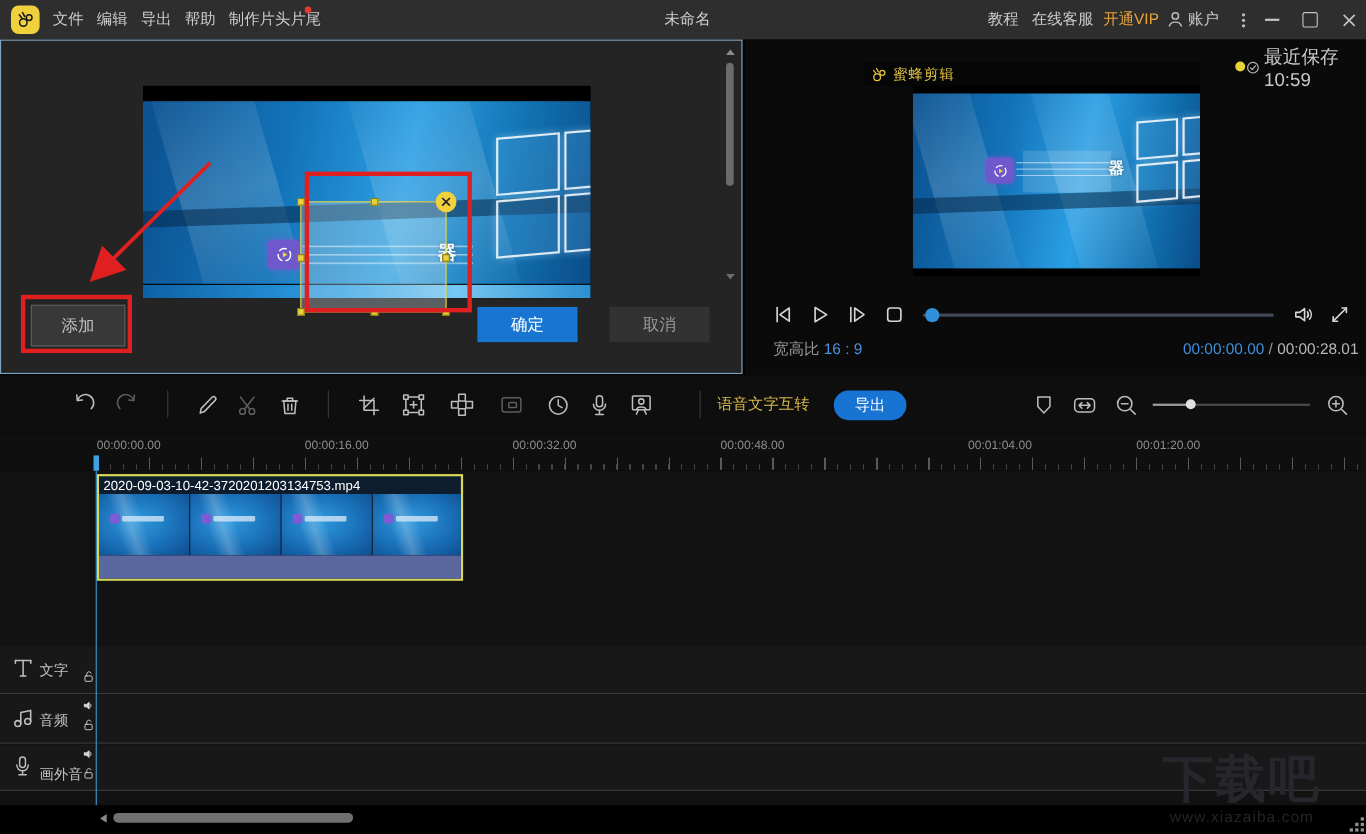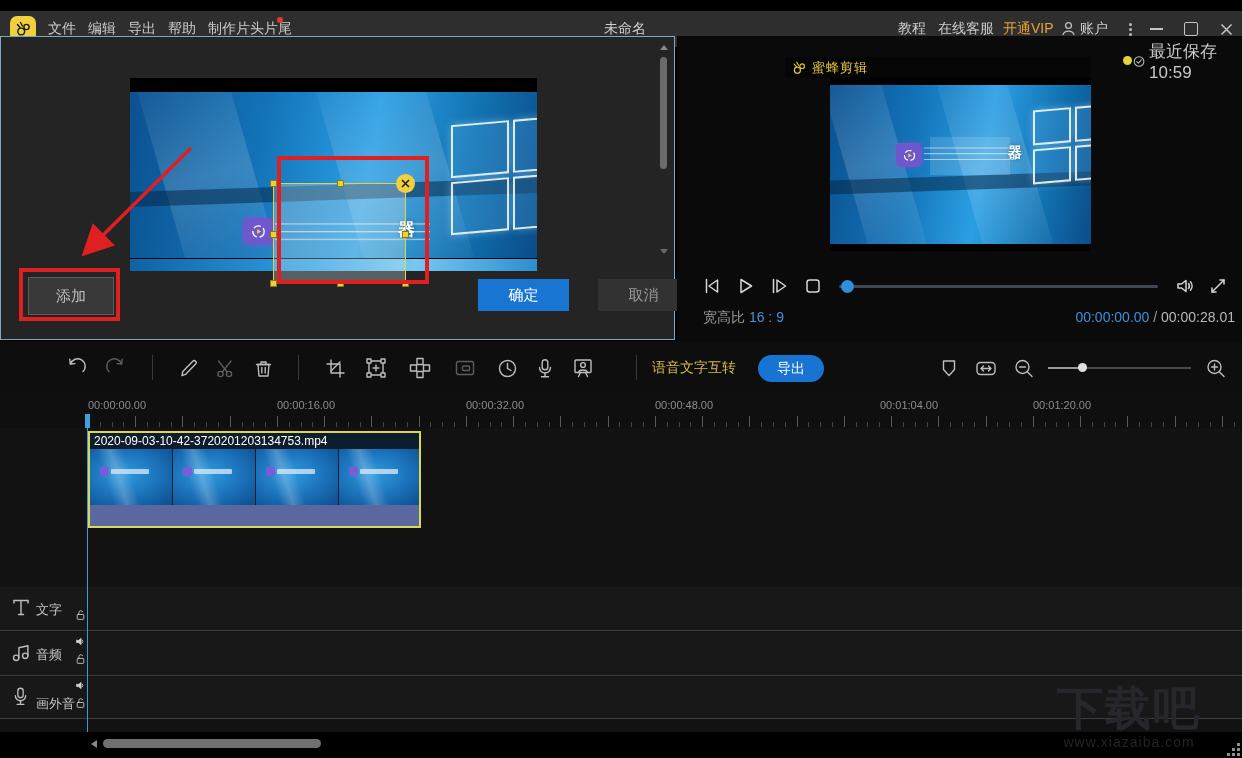--- a/index.html
+++ b/index.html
@@ -6,21 +6,21 @@
   body{width:1242px;height:758px;position:relative;overflow:hidden;
        font-family:"Liberation Sans","DejaVu Sans",sans-serif;
        -webkit-font-smoothing:antialiased;color:#c8c8c8;}
   .abs{position:absolute;}
   svg{display:block;}
   .stk{fill:none;stroke:#bdbdbd;stroke-width:1.4;stroke-linecap:round;stroke-linejoin:round;}
   .stk-dim{fill:none;stroke:#5c5c5c;stroke-width:1.4;stroke-linecap:round;stroke-linejoin:round;}
   .stk-w{fill:none;stroke:#d6d6d6;stroke-width:1.5;stroke-linecap:round;stroke-linejoin:round;}
 
   
-  #titlebar{left:0;top:11px;width:1242px;height:36px;background:#2e2e2e;}
+  #titlebar{left:0;top:0;width:1242px;height:36px;background:#2e2e2e;}
   .menu-item{position:absolute;top:9px;font-size:14px;color:#cbcbcb;cursor:default;}
   #logo{left:10px;top:5px;width:26px;height:26px;border-radius:7px;background:#f0d03c;
         display:flex;align-items:center;justify-content:center;}
   #win-title{top:9px;left:540px;width:170px;text-align:center;font-size:14px;color:#cfcfcf;}
   .tb-right{position:absolute;top:9px;font-size:14px;color:#cbcbcb;}
   #vip{color:#e8a23a;}
   .red-dot{position:absolute;width:6px;height:6px;border-radius:50%;background:#e23b2e;}
   .winctl{position:absolute;top:0;width:30px;height:36px;display:flex;align-items:center;justify-content:center;}
   .dots3 span{display:block;width:3px;height:3px;border-radius:50%;background:#bdbdbd;margin:2px auto;}
 
@@ -44,21 +44,21 @@
   .qi-glyph{position:absolute;color:#fff;font-weight:bold;text-shadow:0 0 4px rgba(0,0,0,.4);}
 
   
   #mosaic-box{border:1.5px solid #e6d23c;background:rgba(215,235,240,.30);}
   .handle{position:absolute;width:7px;height:7px;background:#e6d23c;border:1px solid #8a7a10;box-sizing:border-box;}
   #sel-close{width:19px;height:19px;border-radius:50%;background:#f0d03c;display:flex;align-items:center;justify-content:center;}
   .red-rect{border:4px solid #e02020;box-sizing:border-box;}
   #add-btn{left:27px;top:240px;width:84px;height:36px;background:#383838;border:1px solid #5e5e5e;
            color:#c0c0c0;font-size:15px;display:flex;align-items:center;justify-content:center;}
   #add-highlight{left:18px;top:231px;width:101px;height:53px;}
-  .dlg-btn{position:absolute;width:91px;height:32px;font-size:15px;display:flex;align-items:center;justify-content:center;margin-left:44px;}
+  .dlg-btn{position:absolute;width:91px;height:32px;font-size:15px;display:flex;align-items:center;justify-content:center;}
   #confirm-btn{left:433px;top:242px;background:#1975d2;color:#fff;}
   #cancel-btn{left:553px;top:242px;background:#323232;color:#9a9a9a;text-align:right;}
   
   #crop-scroll{left:657px;top:4px;width:12px;height:280px;}
   #crop-scroll .thumb{position:absolute;left:2px;top:16px;width:7px;height:112px;border-radius:4px;background:#6b6b6b;}
   .scr-arrow{position:absolute;left:2px;width:0;height:0;border-left:4px solid transparent;border-right:4px solid transparent;}
 
   
   #saved-row{left:1133px;top:40px;display:flex;align-items:center;gap:4px;color:#c9c9c9;font-size:17px;}
   #wm-bar{left:785px;top:57px;width:306px;height:21px;background:#060606;display:flex;align-items:center;gap:5px;padding-left:6px;box-sizing:border-box;}

